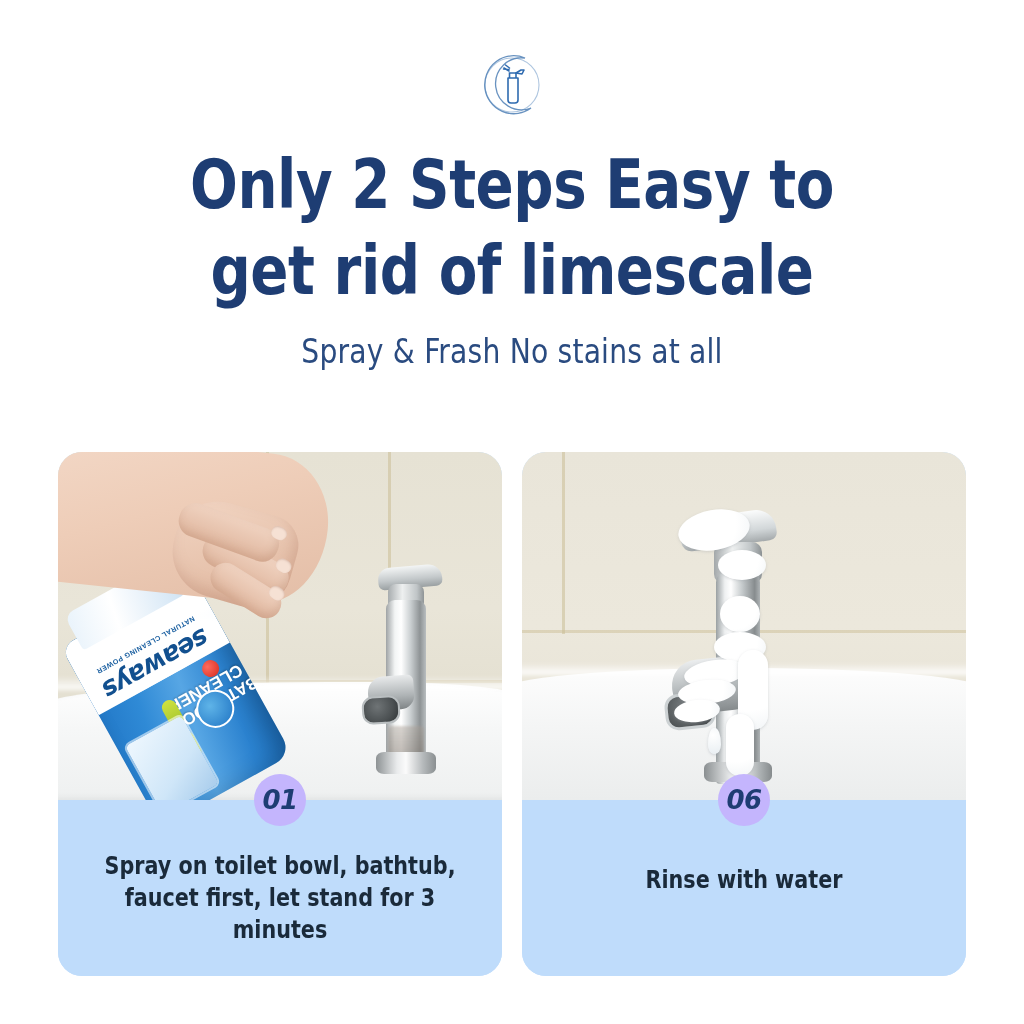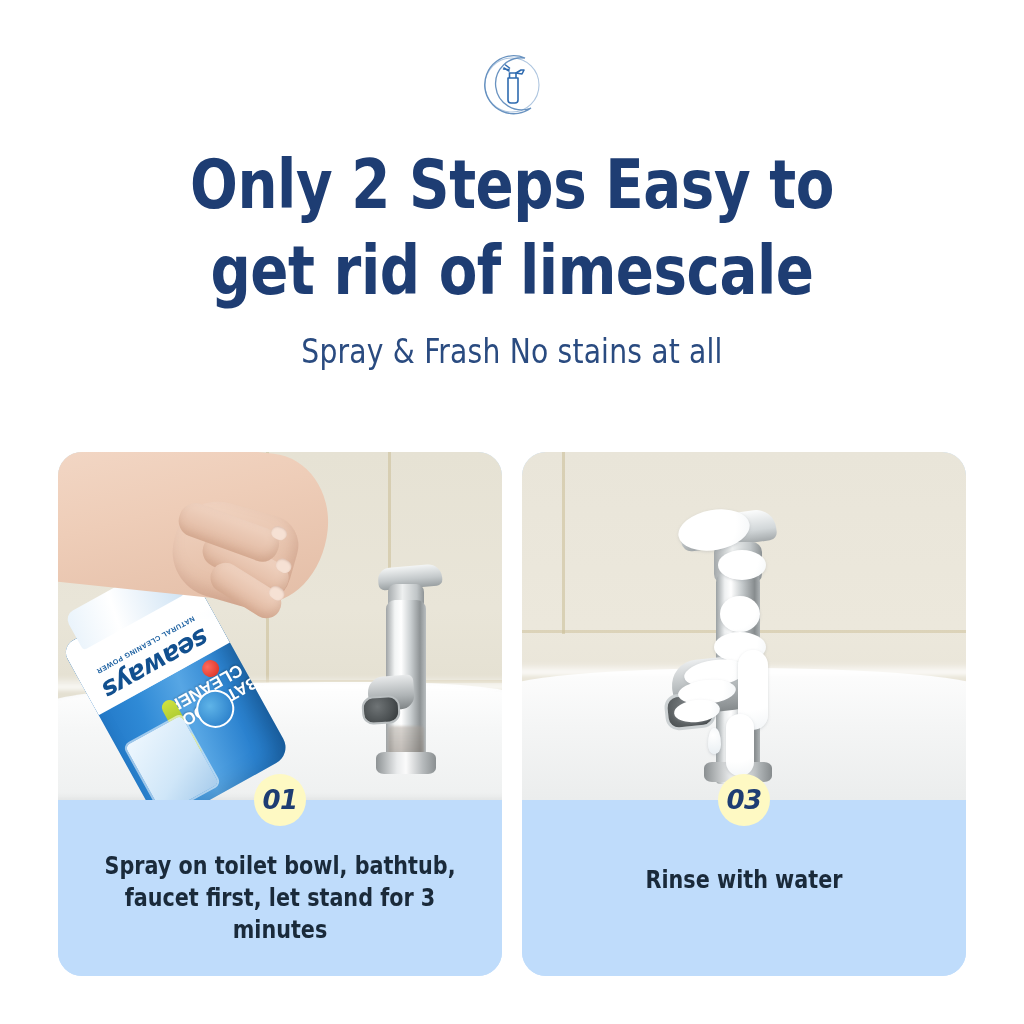--- a/index.html
+++ b/index.html
@@ -299,21 +299,21 @@
 
   
   .strip {
     position:absolute; left:0; right:0; top:348px; bottom:0;
     background:#bfdcfb;
   }
   .badge {
     position:absolute; left:50%; top:348px;
     width:52px; height:52px; margin-left:-26px; margin-top:-26px;
     border-radius:50%;
-    background:#fef9c3;
+    background:#c4b5fd;
     display:flex; align-items:center; justify-content:center;
     color:#1e3d73; font-weight:bold; font-style:italic;
     font-size:26px; letter-spacing:-0.5px;
     font-family:"DejaVu Sans","Liberation Sans",sans-serif;
   }
   .caption {
     position:absolute; left:22px; right:22px; top:398px;
     text-align:center;
     color:#1a2a3a;
     font-family:"DejaVu Sans Condensed","Liberation Sans",sans-serif;
@@ -432,18 +432,18 @@
           <div class="foam" style="left:20px; top:160px; width:62px; height:26px; transform:rotate(-8deg);"></div>
           <div class="foam" style="left:14px; top:180px; width:58px; height:24px; transform:rotate(-6deg);"></div>
           <div class="foam" style="left:10px; top:200px; width:46px; height:22px; transform:rotate(-6deg);"></div>
           <div class="foam" style="left:74px; top:150px; width:30px; height:80px; border-radius:16px;"></div>
           <div class="foam" style="left:62px; top:214px; width:28px; height:62px; border-radius:14px;"></div>
           <div class="drip"></div>
         </div>
       </div>
 
       <div class="strip"></div>
-      <div class="badge">03</div>
+      <div class="badge">06</div>
       <div class="caption single">Rinse with water</div>
     </div>
 
   </div>
 </div>
 
 </body></html>

